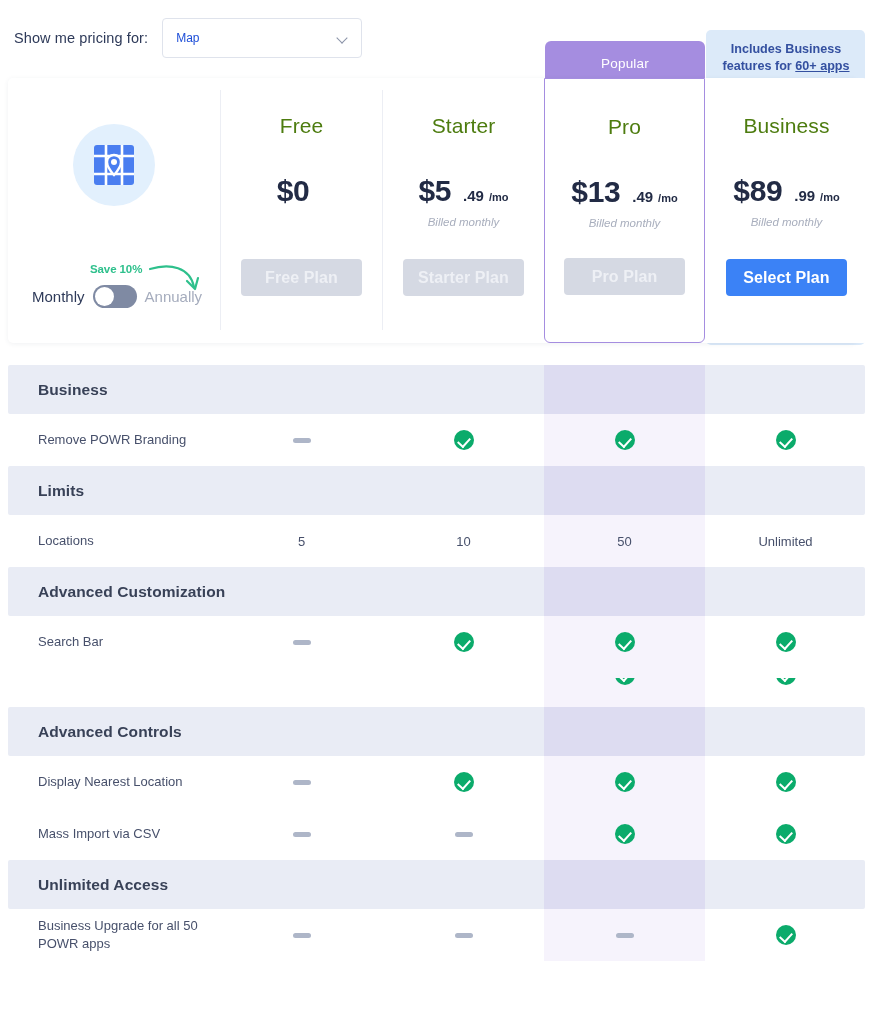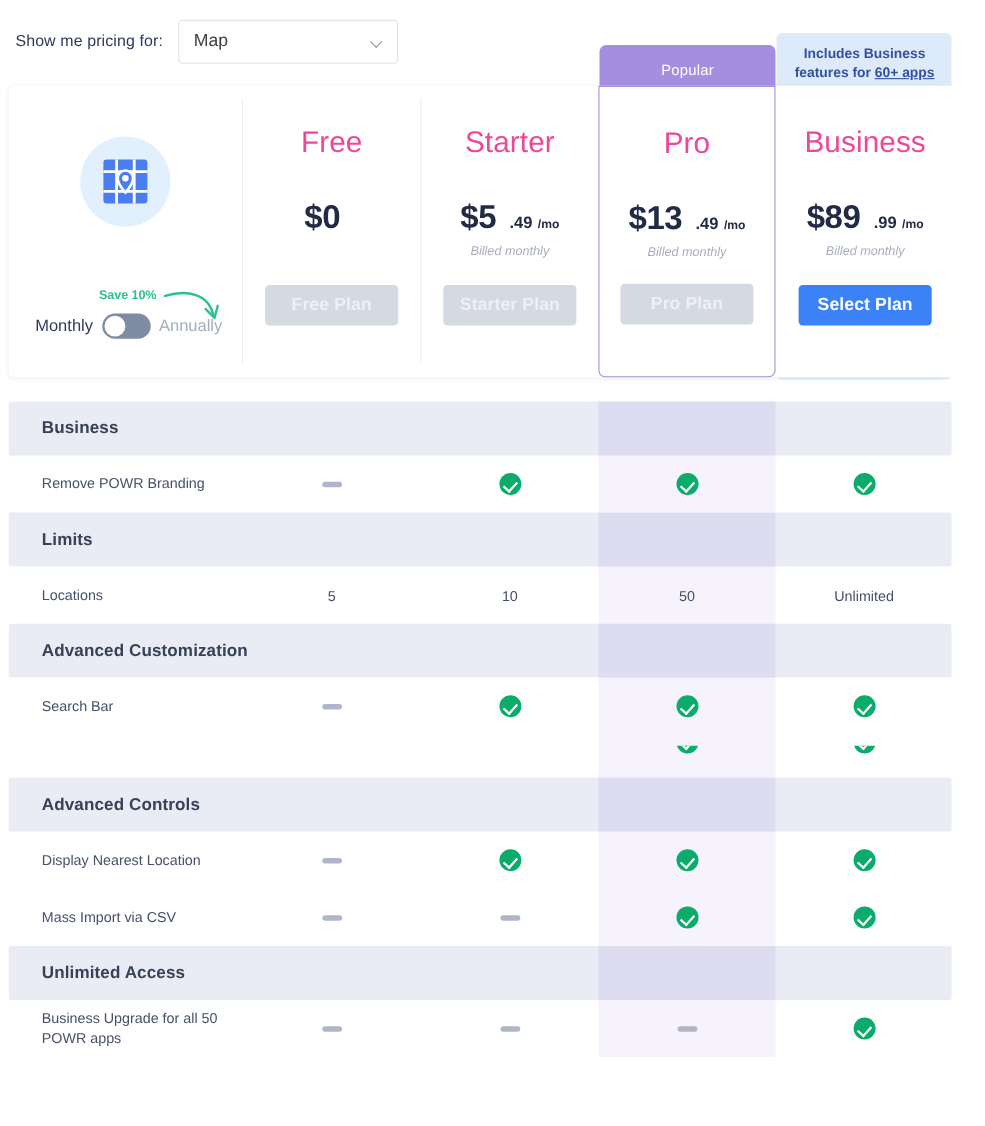--- a/index.html
+++ b/index.html
@@ -20,21 +20,21 @@
   .selector-label {
     font-size: 14.5px; color: #2e3a59; letter-spacing: .1px;
   }
   .selector-box {
     width: 200px; height: 40px;
     border: 1px solid #dfe3ec; border-radius: 4px;
     background: #fff;
     display: flex; align-items: center; justify-content: space-between;
     padding: 0 13px;
   }
-  .selector-value { font-size: 16px; color: #404040; }
+  .selector-value { font-size: 12px; color: #1d4ed8; }
   .chev { width: 11px; height: 11px; position: relative; }
   .chev::before {
     content: ""; position: absolute; left: 1px; top: 1px;
     width: 7px; height: 7px;
     border-right: 1.4px solid #8a93a8; border-bottom: 1.4px solid #8a93a8;
     transform: rotate(45deg);
   }
 
   
   .popular-badge {
@@ -124,21 +124,21 @@
     border: 1.6px solid #a58de0;
     border-radius: 0 0 6px 6px;
     height: 265px;
   }
   .plan.business {
     background: #ffffff;
     border-radius: 4px;
   }
   .plan-name {
     margin-top: 36px;
-    font-size: 27px; color: #ec4899; font-weight: 500; letter-spacing: .1px; text-align: right;
+    font-size: 21px; color: #4d7c0f; font-weight: 500; letter-spacing: .1px; text-align: right;
   }
   .price {
     margin-top: 36px;
     display: flex; align-items: baseline;
     color: #222b45;
   }
   .price .main { font-size: 30px; font-weight: 700; letter-spacing: -.4px; }
   .price .cents { font-size: 15px; font-weight: 700; margin-left: 12px; }
   .price .per { font-size: 11px; font-weight: 700; margin-left: 5px; }
   .billed {

